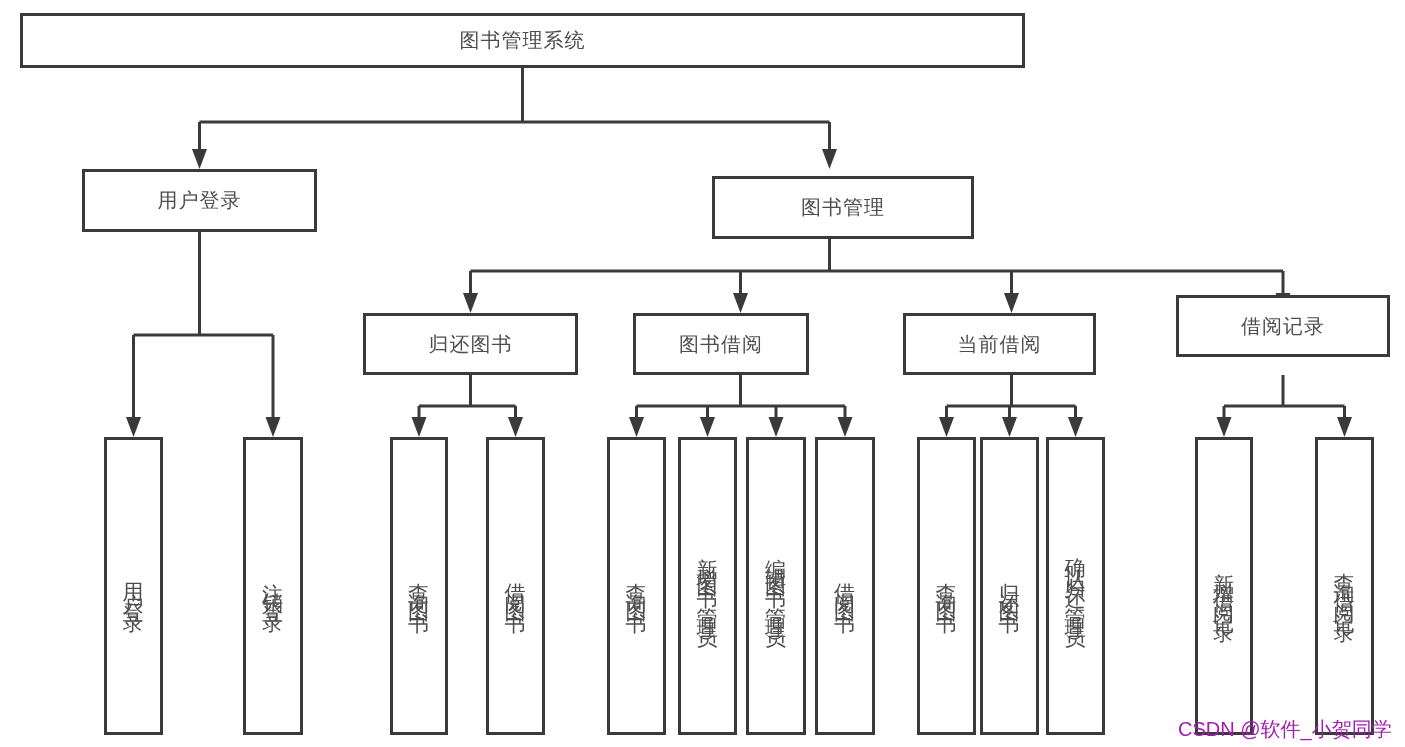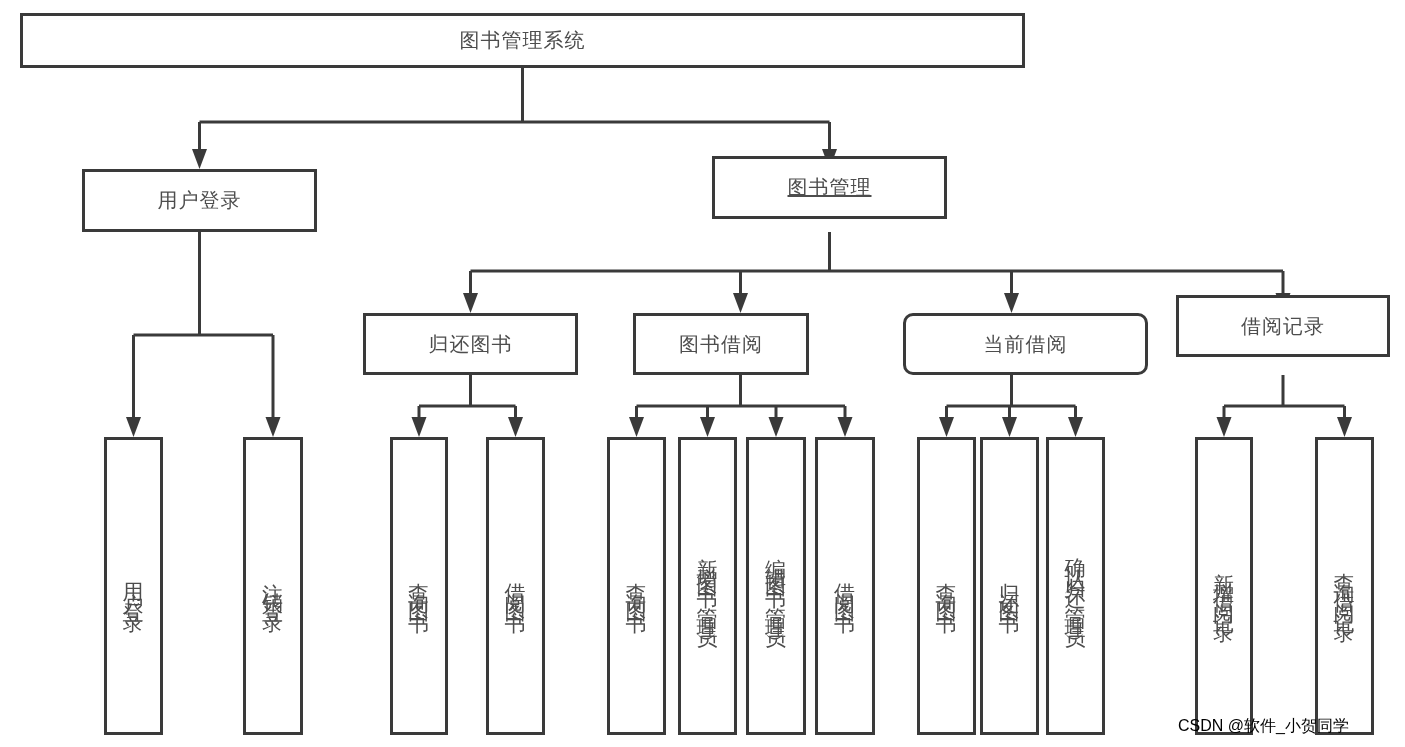--- a/index.html
+++ b/index.html
@@ -43,22 +43,22 @@
     font-size: 21px;
     letter-spacing: 10px;
     line-height: 1;
     color: #4d4d4d;
   }
   .watermark {
     position: absolute;
     left: 1178px;
     top: 716px;
     width: 220px;
-    font-size: 16px;
-    color: #000000;
+    font-size: 20px;
+    color: #a21caf;
     white-space: nowrap;
   }
 </style>
 </head>
 <body>
 
 <div id="canvas">
 
   <svg id="connectors" viewBox="0 0 1405 747" xmlns="http://www.w3.org/2000/svg">
     <g stroke="#3a3a3a" stroke-width="3" fill="none">
@@ -115,25 +115,25 @@
       <polygon points="1002,417 1017,417 1009.5,437"></polygon>
       <polygon points="1068,417 1083,417 1075.5,437"></polygon>
       <polygon points="1216.5,417 1231.5,417 1224,437"></polygon>
       <polygon points="1337,417 1352,417 1344.5,437"></polygon>
     </g>
   </svg>
 
   <div class="box hbox" style="left:20px; top:13px; width:1005px; height:55px;">图书管理系统</div>
 
   <div class="box hbox" style="left:82px; top:169px; width:235px; height:63px;">用户登录</div>
-  <div class="box hbox" style="left:712px; top:156px; width:235px; height:63px;text-decoration:underline;">图书管理</div>
+  <div class="box hbox" style="left:712px; top:176px; width:262px; height:63px;">图书管理</div>
 
   <div class="box hbox" style="left:363px; top:313px; width:215px; height:62px;">归还图书</div>
   <div class="box hbox" style="left:633px; top:313px; width:176px; height:62px;">图书借阅</div>
-  <div class="box hbox" style="left:903px; top:313px; width:245px; height:62px;border-radius:10px;">当前借阅</div>
+  <div class="box hbox" style="left:903px; top:313px; width:193px; height:62px;">当前借阅</div>
   <div class="box hbox" style="left:1176px; top:295px; width:214px; height:62px;">借阅记录</div>
 
   <div class="box vbox" style="left:104px; top:437px; width:59px; height:298px;">
     <span class="vtext">用户登录</span>
   </div>
   <div class="box vbox" style="left:243px; top:437px; width:60px; height:298px;">
     <span class="vtext">注销登录</span>
   </div>
 
   <div class="box vbox" style="left:390px; top:437px; width:58px; height:298px;">

